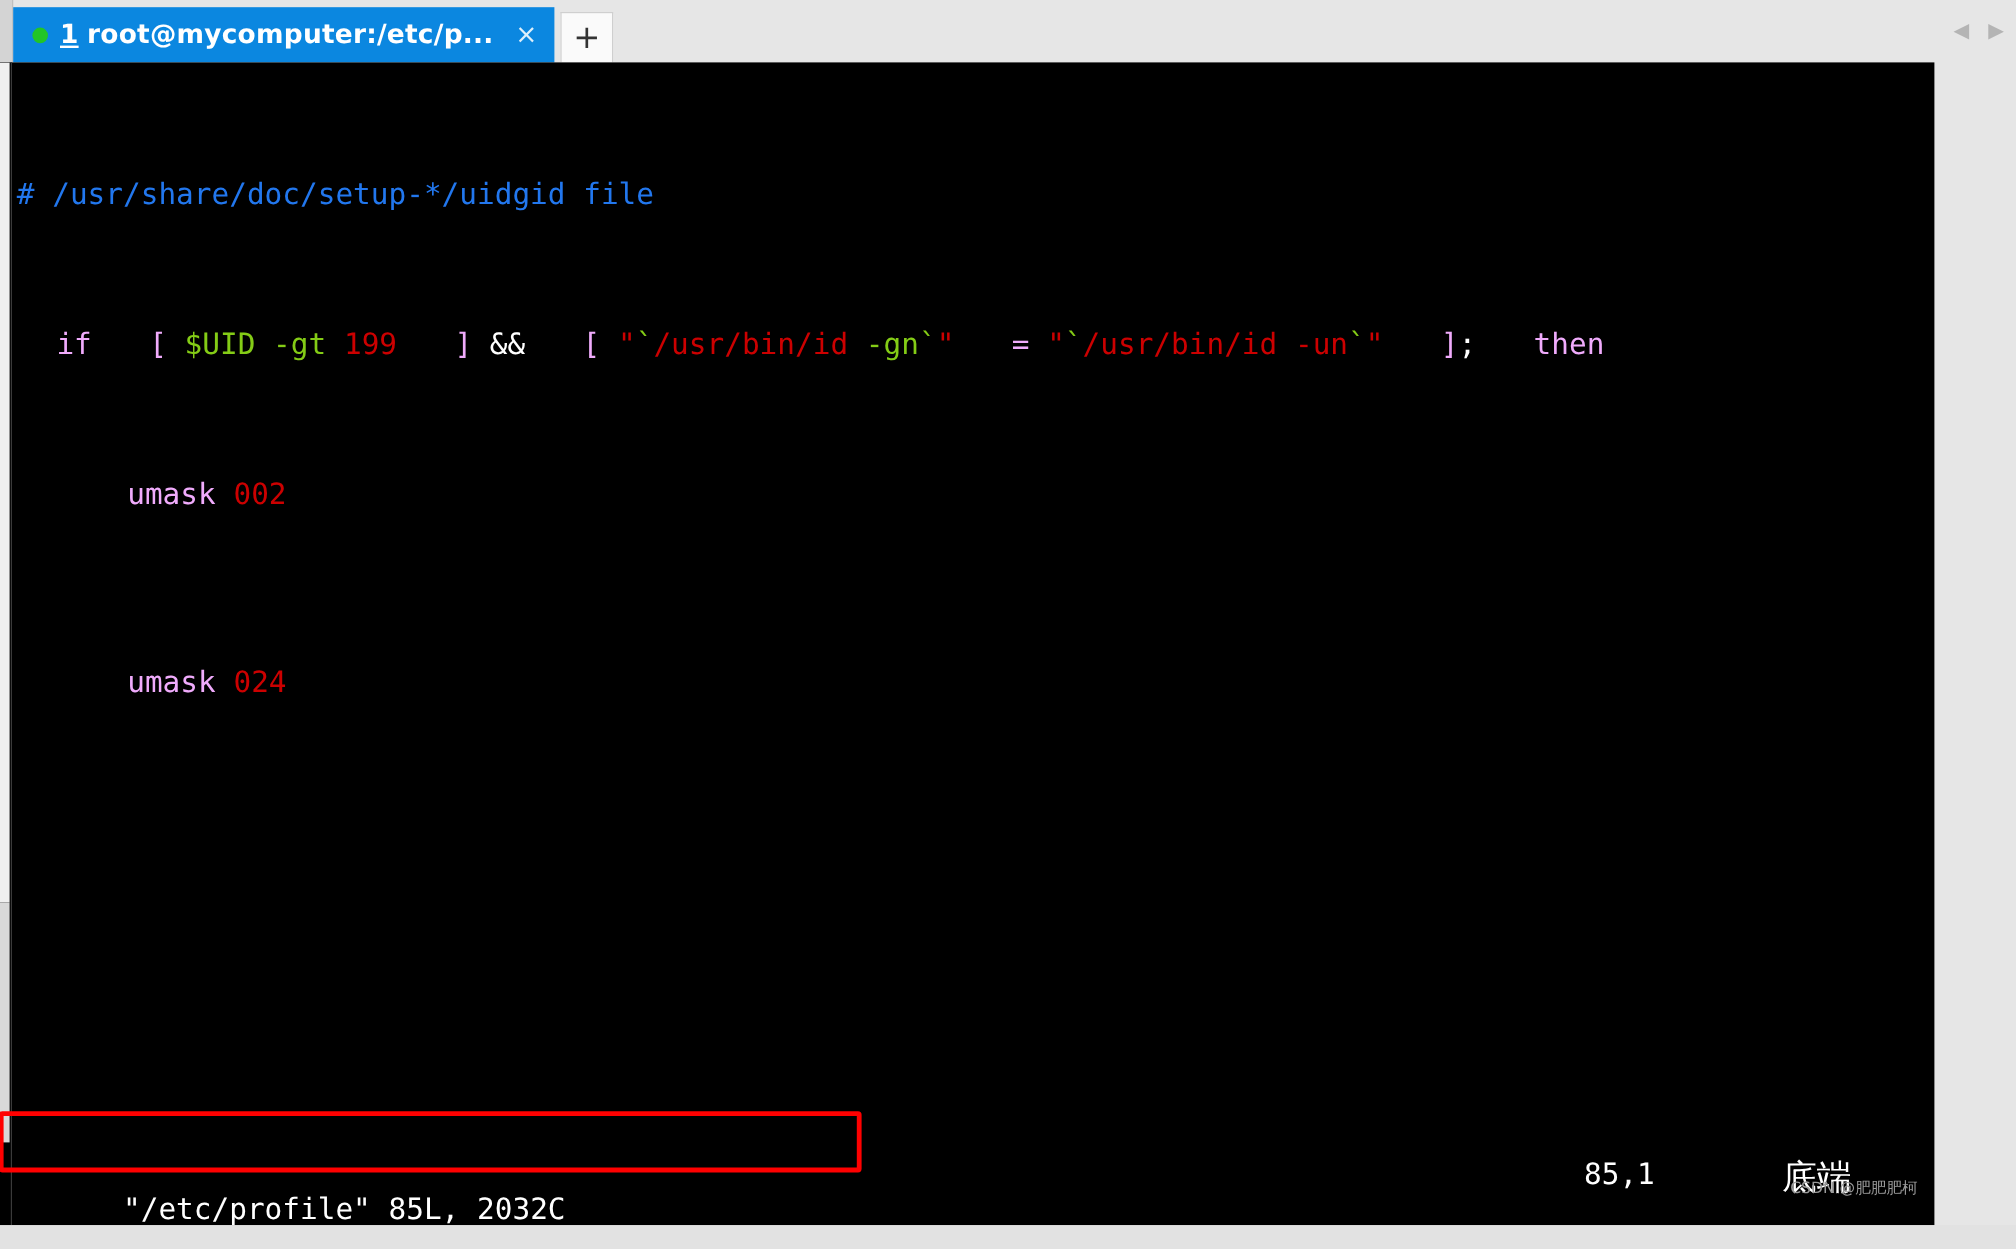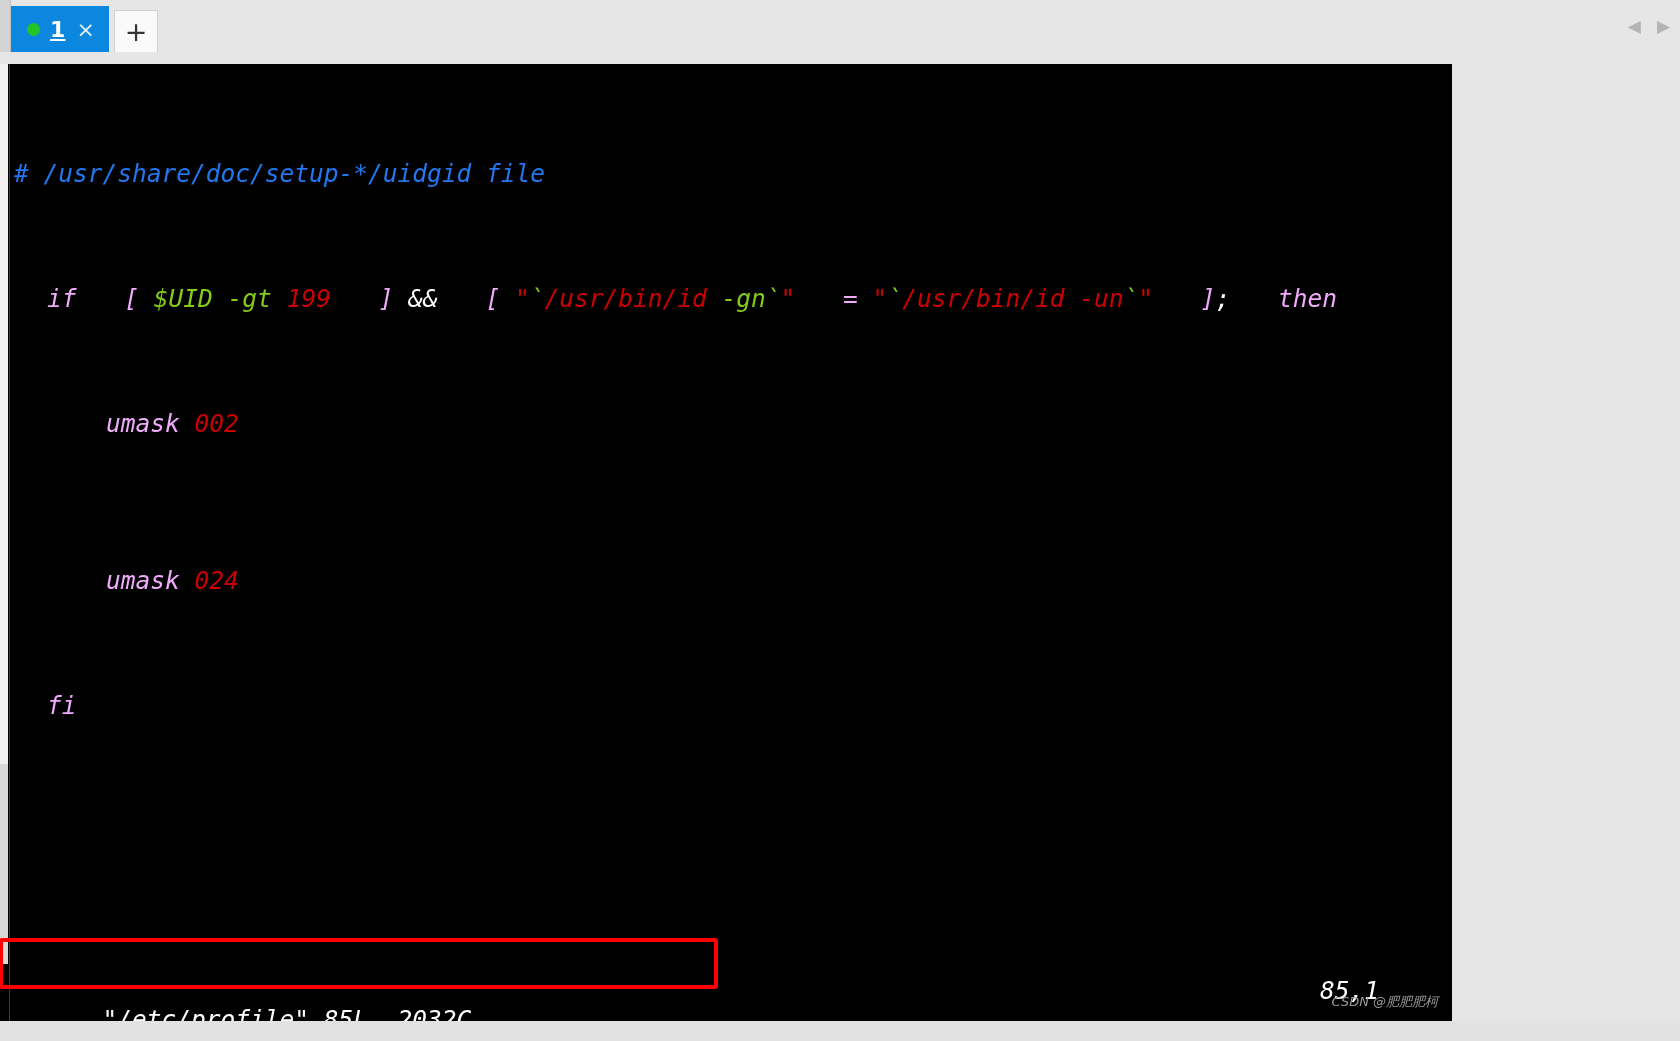--- a/index.html
+++ b/index.html
@@ -99,26 +99,25 @@
     font-size: 17px;
     gap: 16px;
   }
   .arrow { cursor: pointer; }
   .arrow.disabled { color: #b4b4b4; }
 
   
   .term {
     position: absolute;
     left: 0;
-    top: 64px;
-    width: 1452px;
+    top: 52px;
+    width: 1612px;
     height: 969px;
     background: #000000;
     overflow: hidden;
-    font-style: italic;
   }
   .scroll-gutter {
     position: absolute;
     left: 0; top: 0;
     width: 9px;
     height: 969px;
     background: #000;
     border-right: 1px solid #3a3a3a;
   }
   .scroll-thumb {
@@ -218,20 +217,21 @@
 <body>
 
 <div class="window">
 
   <div class="tabbar">
     <div class="tab-edge-left"></div>
 
     <div class="tab">
       <span class="tab-dot"></span>
       <span class="tab-index">1</span>
+      <span class="tab-title">root@mycomputer:/etc/p...</span>
       <span class="tab-close">×</span>
     </div>
 
     <div class="tab-new">+</div>
 
     <div class="tabbar-spacer"></div>
 
     <div class="tabbar-arrows">
       <span class="arrow disabled">◀</span>
       <span class="arrow disabled">▶</span>
@@ -249,21 +249,20 @@
 
       <div class="row"><span class="c-blue">#&nbsp;/usr/share/doc/setup-*/uidgid&nbsp;file</span></div>
 
       <div class="row"><span class="c-yellow">if</span><span class="c-white">&nbsp;</span><span class="c-yellow">[</span><span class="c-white">&nbsp;</span><span class="c-magenta">$UID</span><span class="c-white">&nbsp;</span><span class="c-magenta">-gt</span><span class="c-white">&nbsp;</span><span class="c-red">199</span><span class="c-white">&nbsp;</span><span class="c-yellow">]</span><span class="c-white">&nbsp;&amp;&amp;&nbsp;</span><span class="c-yellow">[</span><span class="c-white">&nbsp;</span><span class="c-red">"</span><span class="c-magenta">`</span><span class="c-red">/usr/bin/id&nbsp;</span><span class="c-magenta">-gn</span><span class="c-magenta">`</span><span class="c-red">"</span><span class="c-white">&nbsp;</span><span class="c-yellow">=</span><span class="c-white">&nbsp;</span><span class="c-red">"</span><span class="c-magenta">`</span><span class="c-red">/usr/bin/id&nbsp;-un</span><span class="c-magenta">`</span><span class="c-red">"</span><span class="c-white">&nbsp;</span><span class="c-yellow">]</span><span class="c-white">;&nbsp;</span><span class="c-yellow">then</span></div>
 
       <div class="row"><span class="c-white">&nbsp;&nbsp;&nbsp;&nbsp;</span><span class="c-yellow">umask</span><span class="c-white">&nbsp;</span><span class="c-red">002</span></div>
 
 
       <div class="row"><span class="c-white">&nbsp;&nbsp;&nbsp;&nbsp;</span><span class="c-yellow">umask</span><span class="c-white">&nbsp;</span><span class="c-red">024</span></div>
 
-      <div class="row"><span class="c-yellow">fi</span></div>
 
       <div class="row">&nbsp;</div>
 
       
 
       
 
       
 
       

